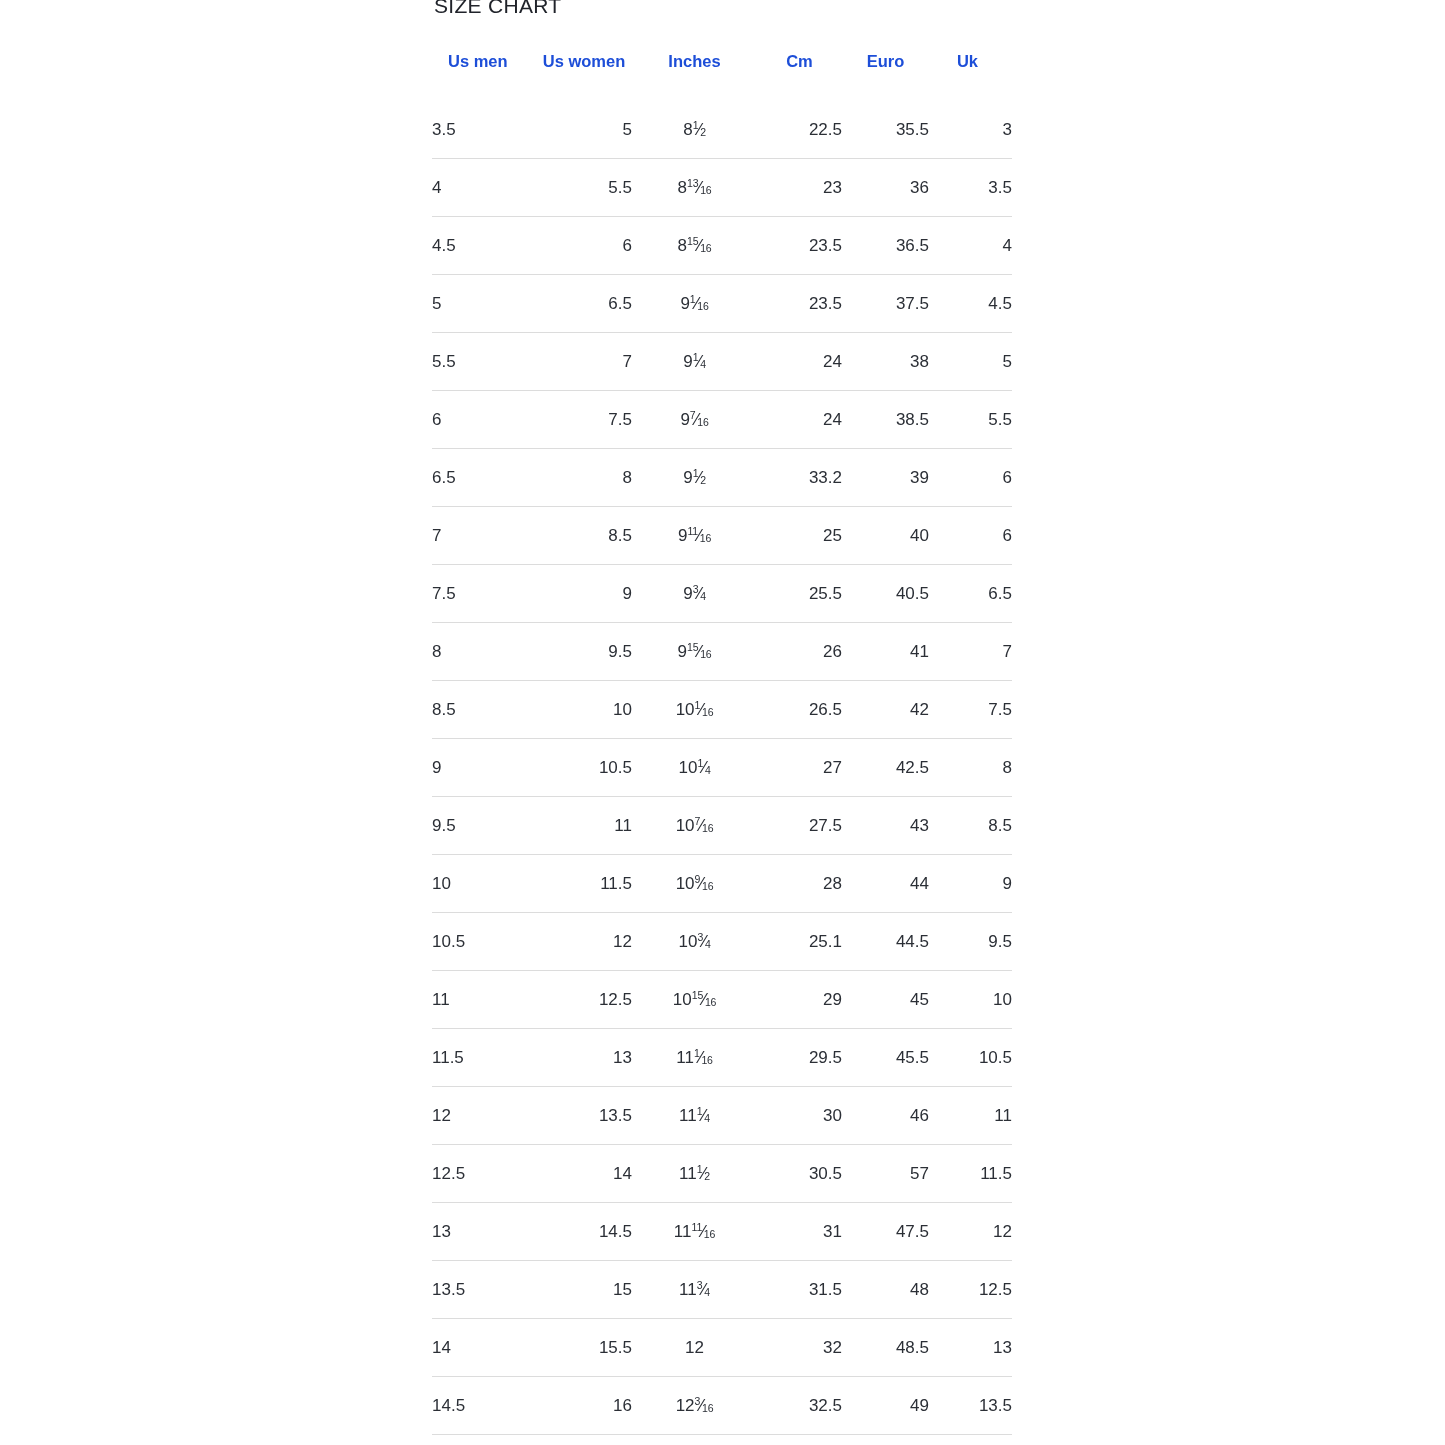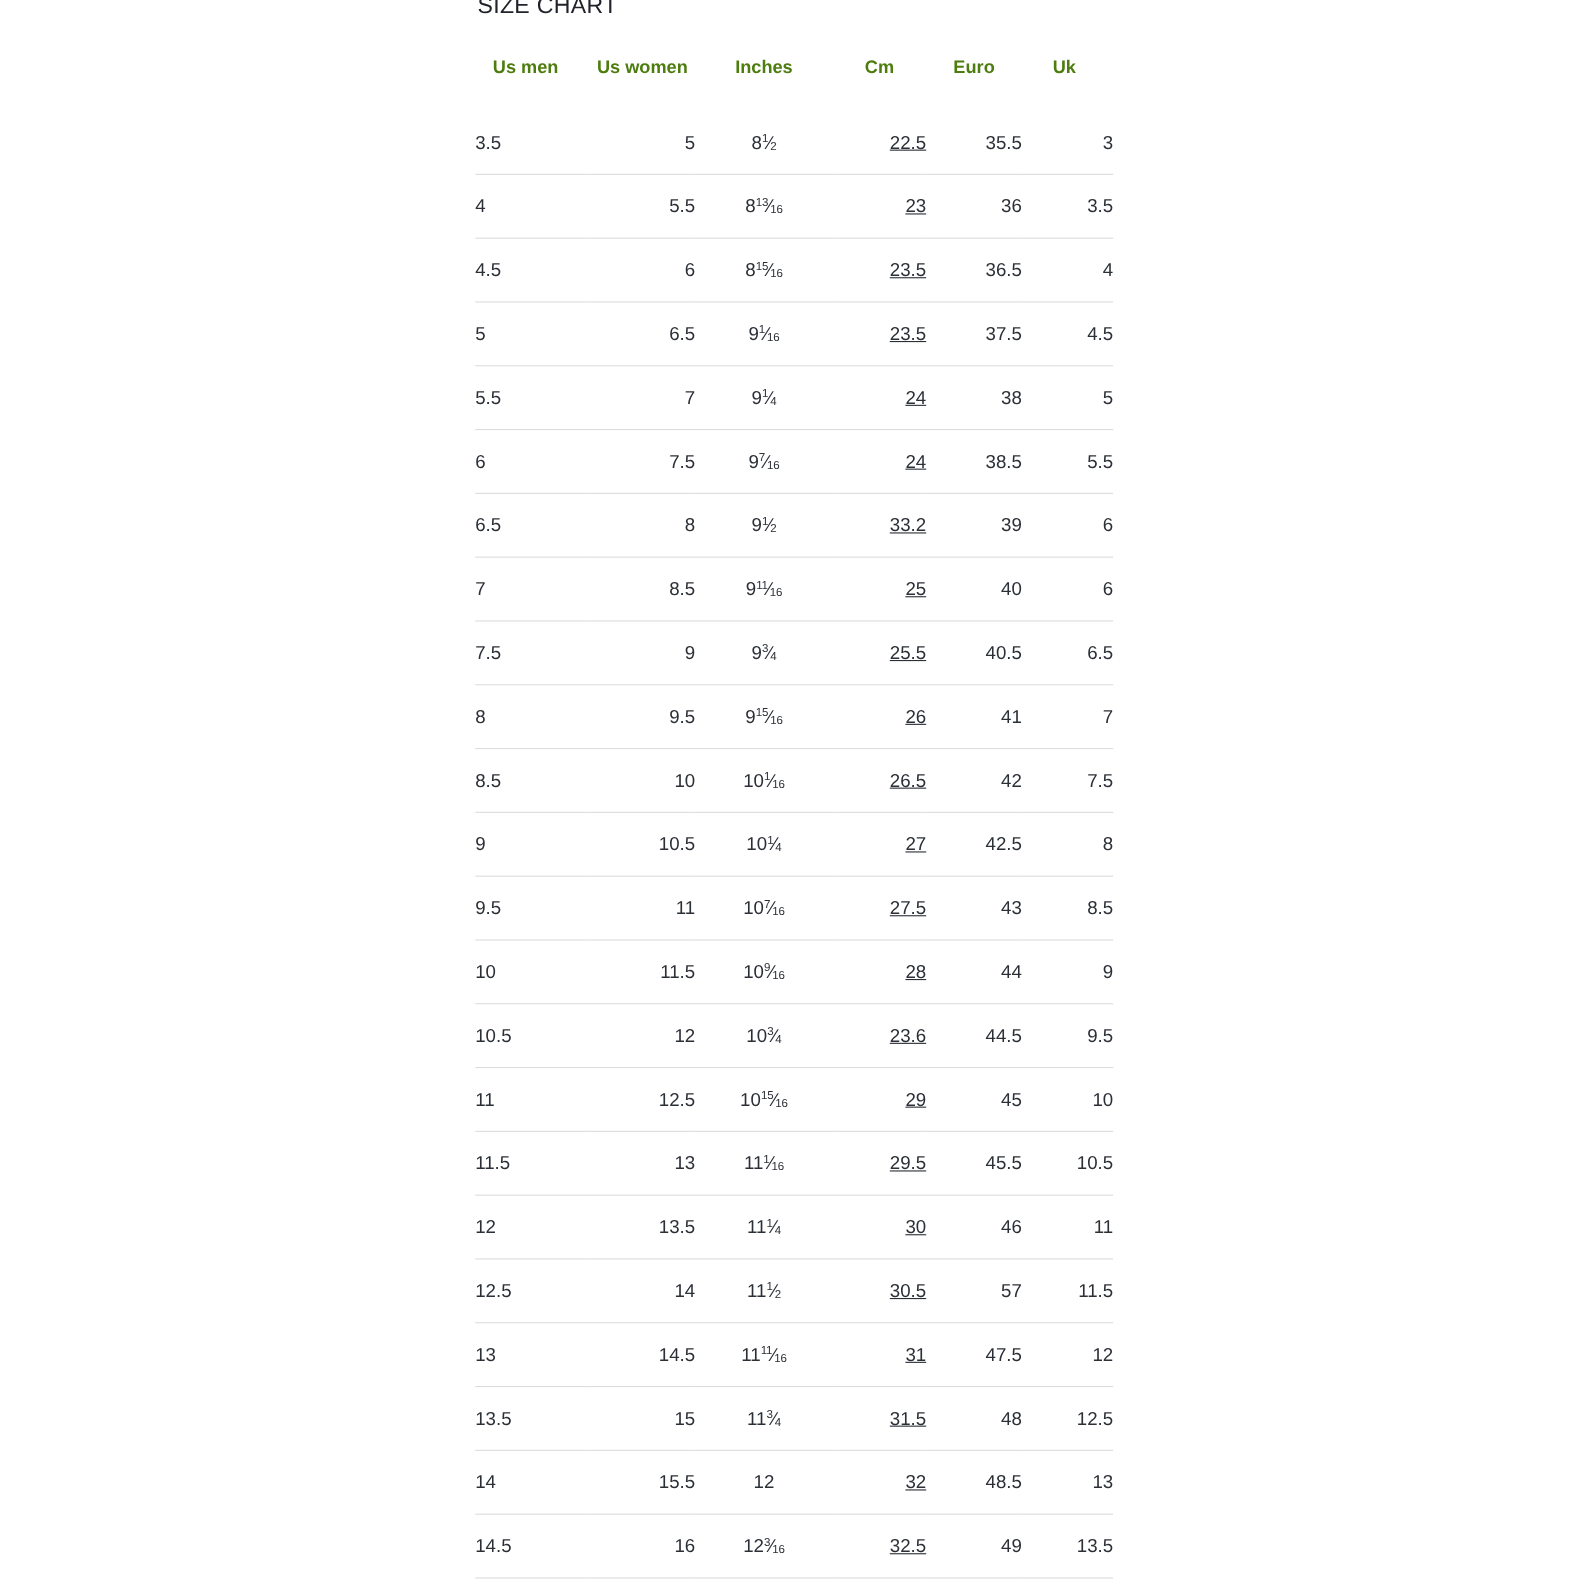--- a/index.html
+++ b/index.html
@@ -47,21 +47,21 @@
   .size-table col.c-usmen   { width: 104px; }
   .size-table col.c-uswomen { width: 96px;  }
   .size-table col.c-inches  { width: 125px; }
   .size-table col.c-cm      { width: 85px;  }
   .size-table col.c-euro    { width: 87px;  }
   .size-table col.c-uk      { width: 83px;  }
 
   .size-table thead th {
     font-size: 16.5px;
     font-weight: 700;
-    color: #4d7c0f;
+    color: #1d4ed8;
     padding: 0 0 30px 0;
     border: none;
     text-align: center;
     white-space: nowrap;
   }
   .size-table thead th.h-usmen   { text-align: left;  padding-left: 16px; }
   .size-table thead th.h-uswomen { text-align: center; }
   .size-table thead th.h-uk      { padding-right: 6px; }
 
   .size-table tbody td {
@@ -73,21 +73,21 @@
     vertical-align: middle;
     white-space: nowrap;
   }
   .size-table tbody tr + tr td {
     border-top: 1.5px solid #dcdcdc;
   }
 
   td.v-usmen   { text-align: left;  font-weight: 700; color: #16181d; padding-left: 16px; }
   td.v-uswomen { text-align: right; padding-right: 12px; }
   td.v-inches  { text-align: center; padding-right: 16px; }
-  td.v-cm      { text-align: right; padding-right: 12px; text-decoration: underline; }
+  td.v-cm      { text-align: right; padding-right: 12px; }
   td.v-euro    { text-align: right; padding-right: 10px; }
   td.v-uk      { text-align: right; padding-right: 6px; }
 
   
   .frac {
     display: inline-block;
     white-space: nowrap;
   }
   .frac .num {
     font-size: 10.5px;
@@ -240,21 +240,21 @@
           <td class="v-uswomen">11.5</td>
           <td class="v-inches"><span class="frac"><span>10</span><span class="num">9</span><span class="bar">⁄</span><span class="den">16</span></span></td>
           <td class="v-cm">28</td>
           <td class="v-euro">44</td>
           <td class="v-uk">9</td>
         </tr>
         <tr>
           <td class="v-usmen">10.5</td>
           <td class="v-uswomen">12</td>
           <td class="v-inches"><span class="frac"><span>10</span><span class="num">3</span><span class="bar">⁄</span><span class="den">4</span></span></td>
-          <td class="v-cm">23.6</td>
+          <td class="v-cm">25.1</td>
           <td class="v-euro">44.5</td>
           <td class="v-uk">9.5</td>
         </tr>
         <tr>
           <td class="v-usmen">11</td>
           <td class="v-uswomen">12.5</td>
           <td class="v-inches"><span class="frac"><span>10</span><span class="num">15</span><span class="bar">⁄</span><span class="den">16</span></span></td>
           <td class="v-cm">29</td>
           <td class="v-euro">45</td>
           <td class="v-uk">10</td>

